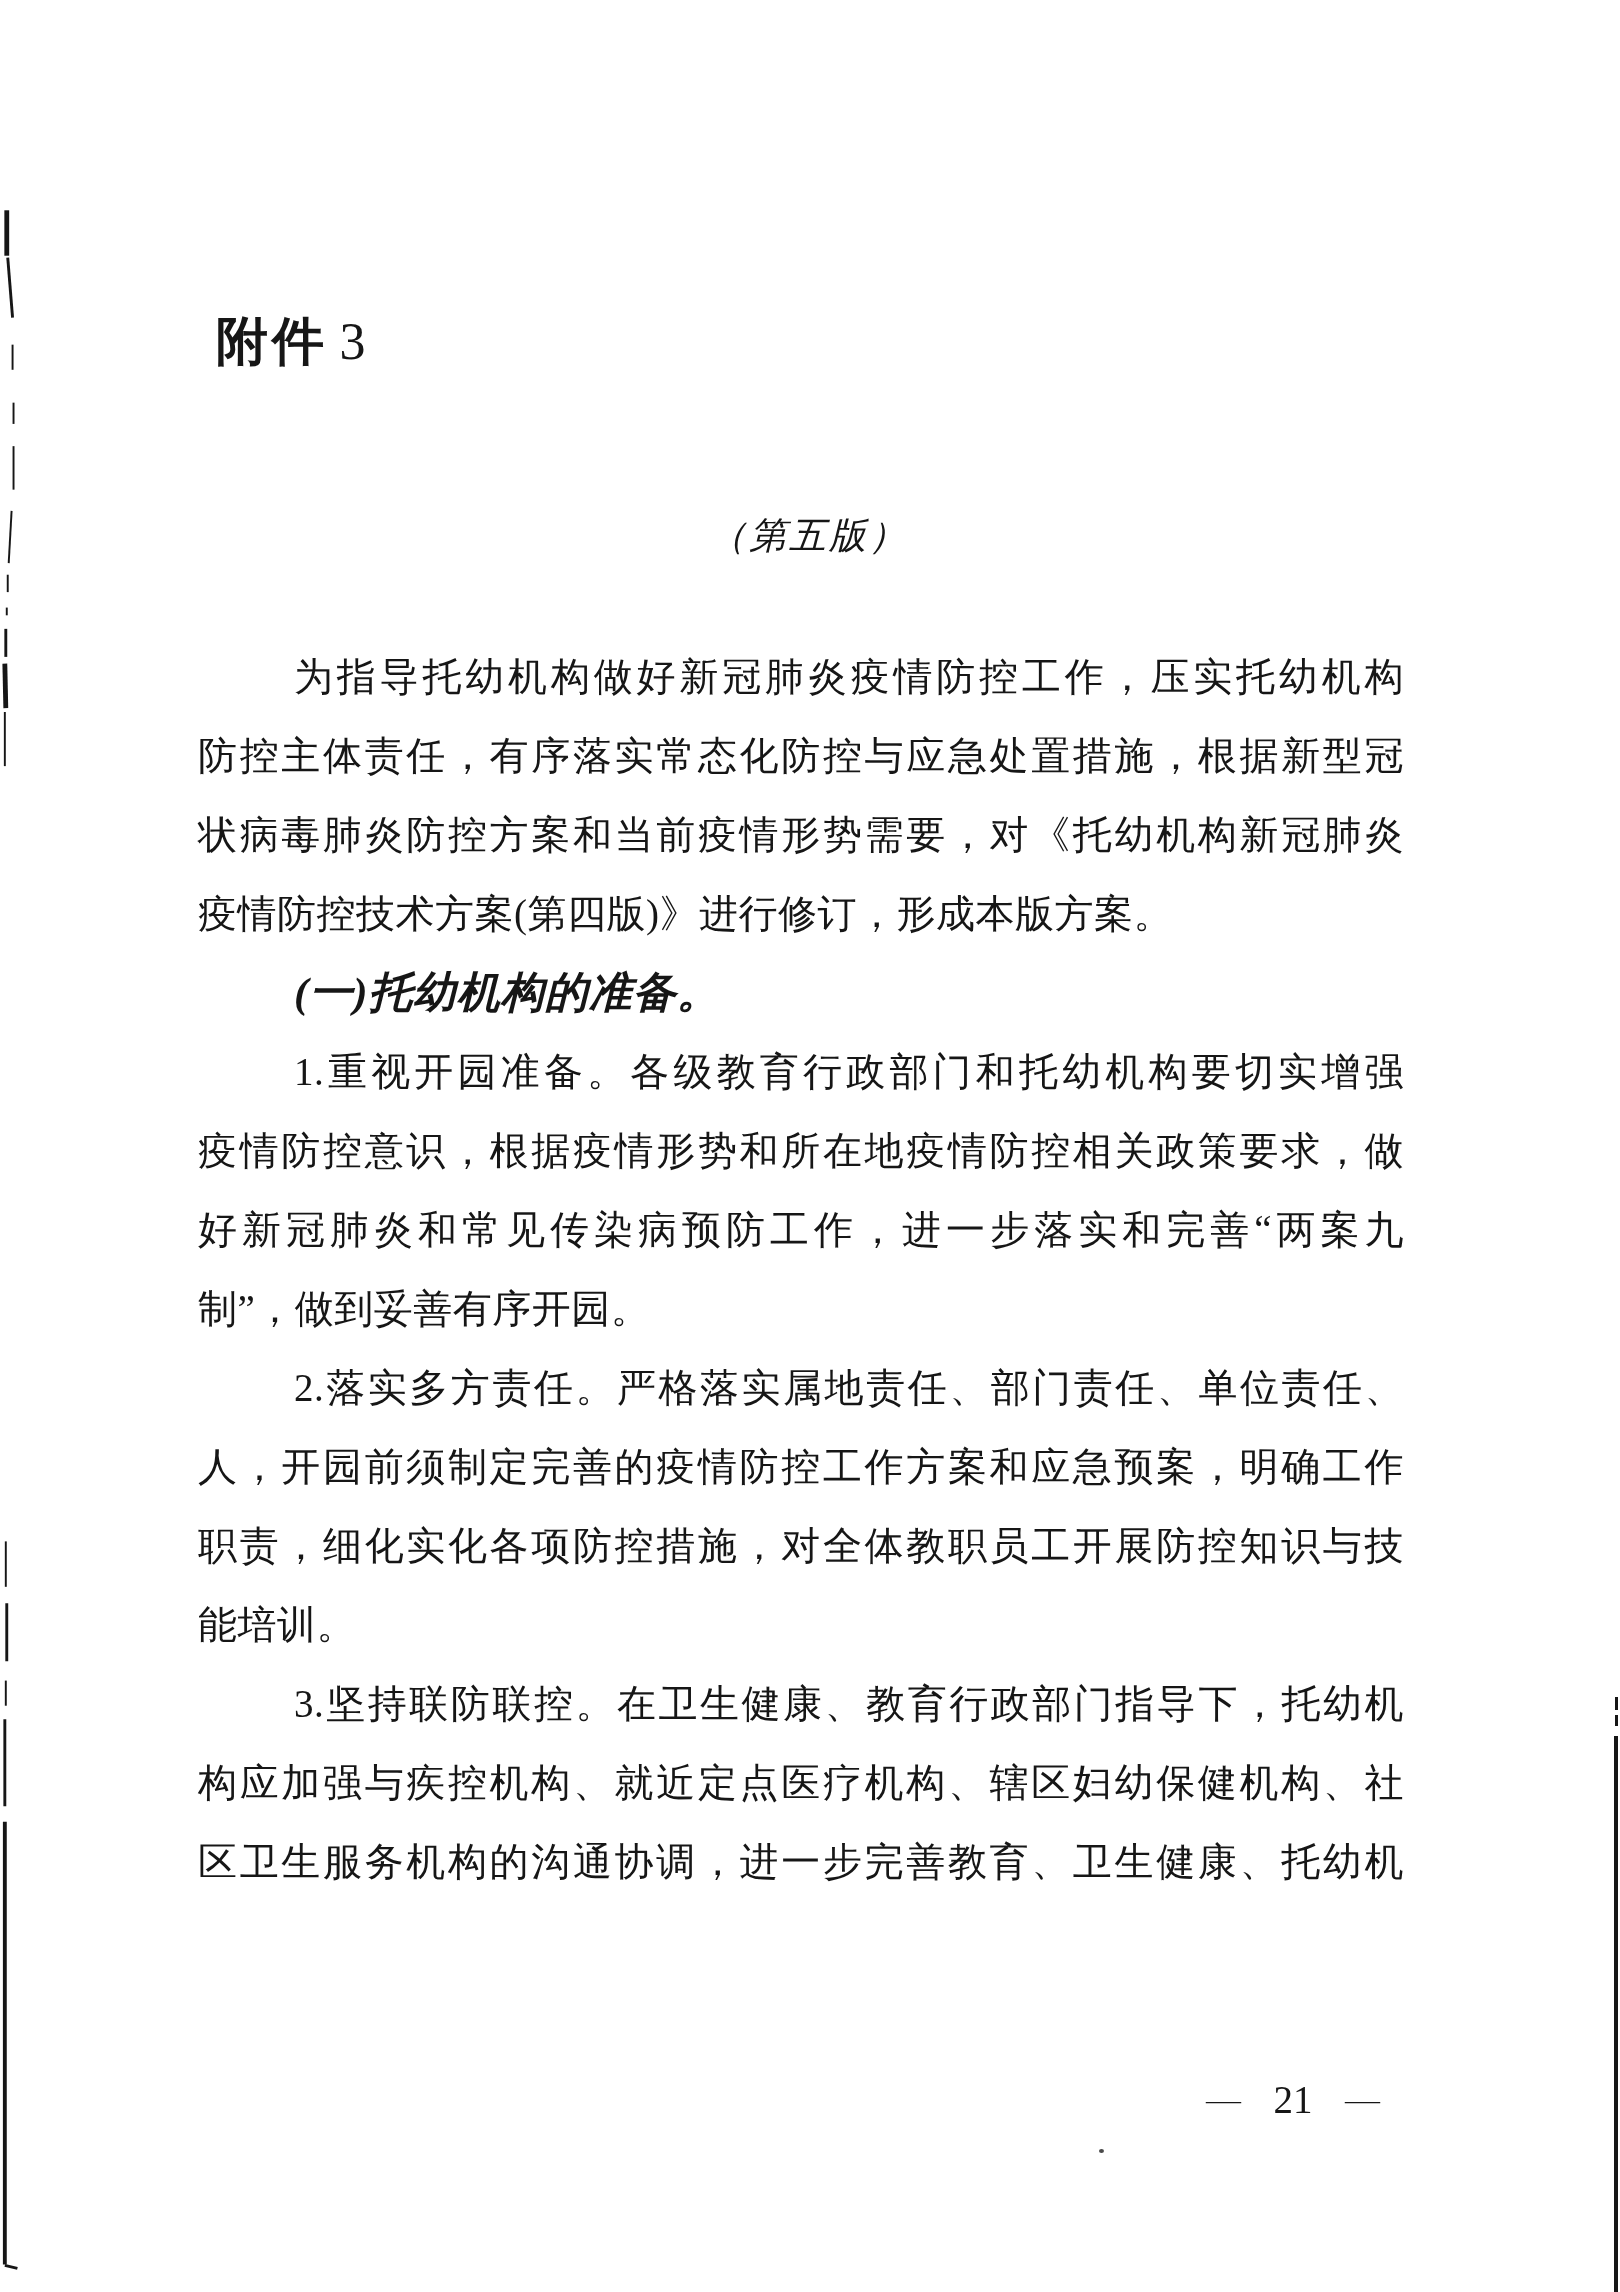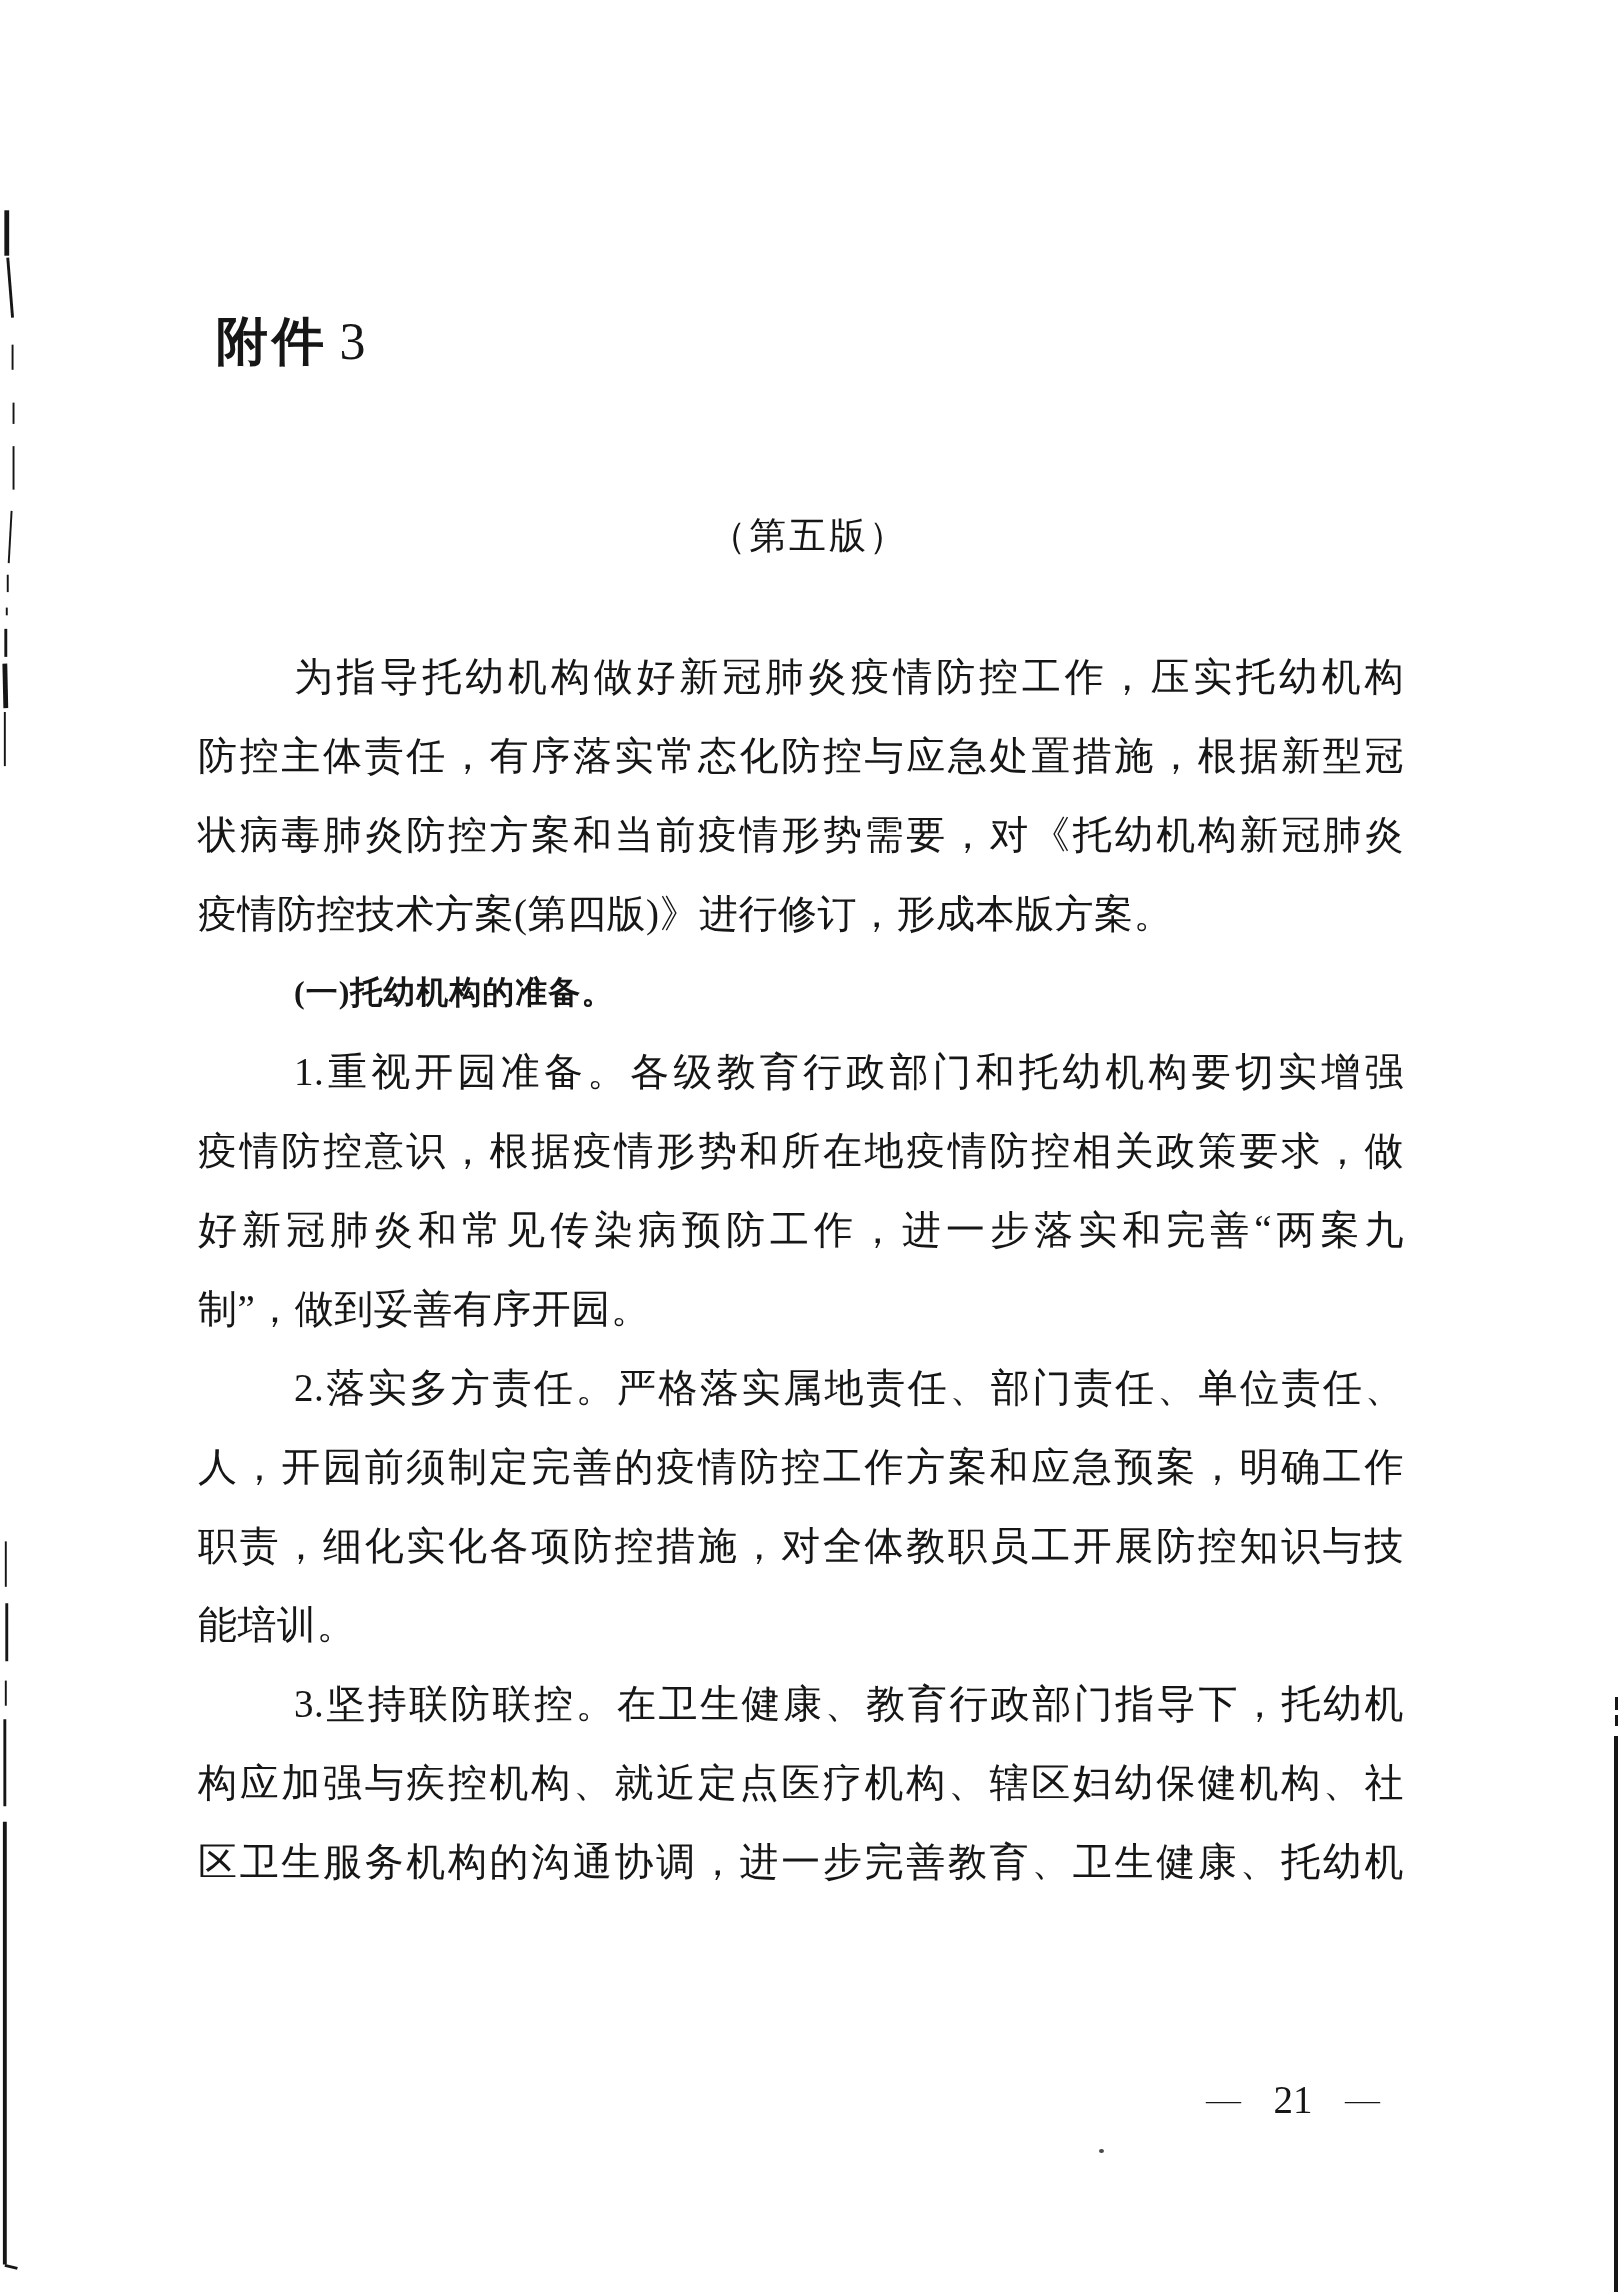--- a/index.html
+++ b/index.html
@@ -52,20 +52,21 @@
   }
   .doc-subtitle {
     position: absolute;
     left: 206px;
     top: 512px;
     width: 1206px;
     text-align: center;
     font-size: 37px;
     letter-spacing: 2.9px;
     line-height: 47px;
+    font-style: italic;
     white-space: nowrap;
   }
 
   
   .body-text {
     position: absolute;
     left: 198px;
     top: 637px;
     width: 1206px;
   }
@@ -83,21 +84,22 @@
     text-indent: 96px;
   }
   .line.h1 {
     font-family: "Liberation Sans", sans-serif;
     font-weight: 700;
     font-size: 42px;
     letter-spacing: 1px;
   }
   .line.h2 {
     font-weight: 700;
-    font-size: 32px;
+    font-size: 43px;
+    font-style: italic;
     letter-spacing: 1px;
   }
 
   
   .footer {
     position: absolute;
     left: 1206px;
     top: 2076px;
     width: 174px;
     display: flex;

